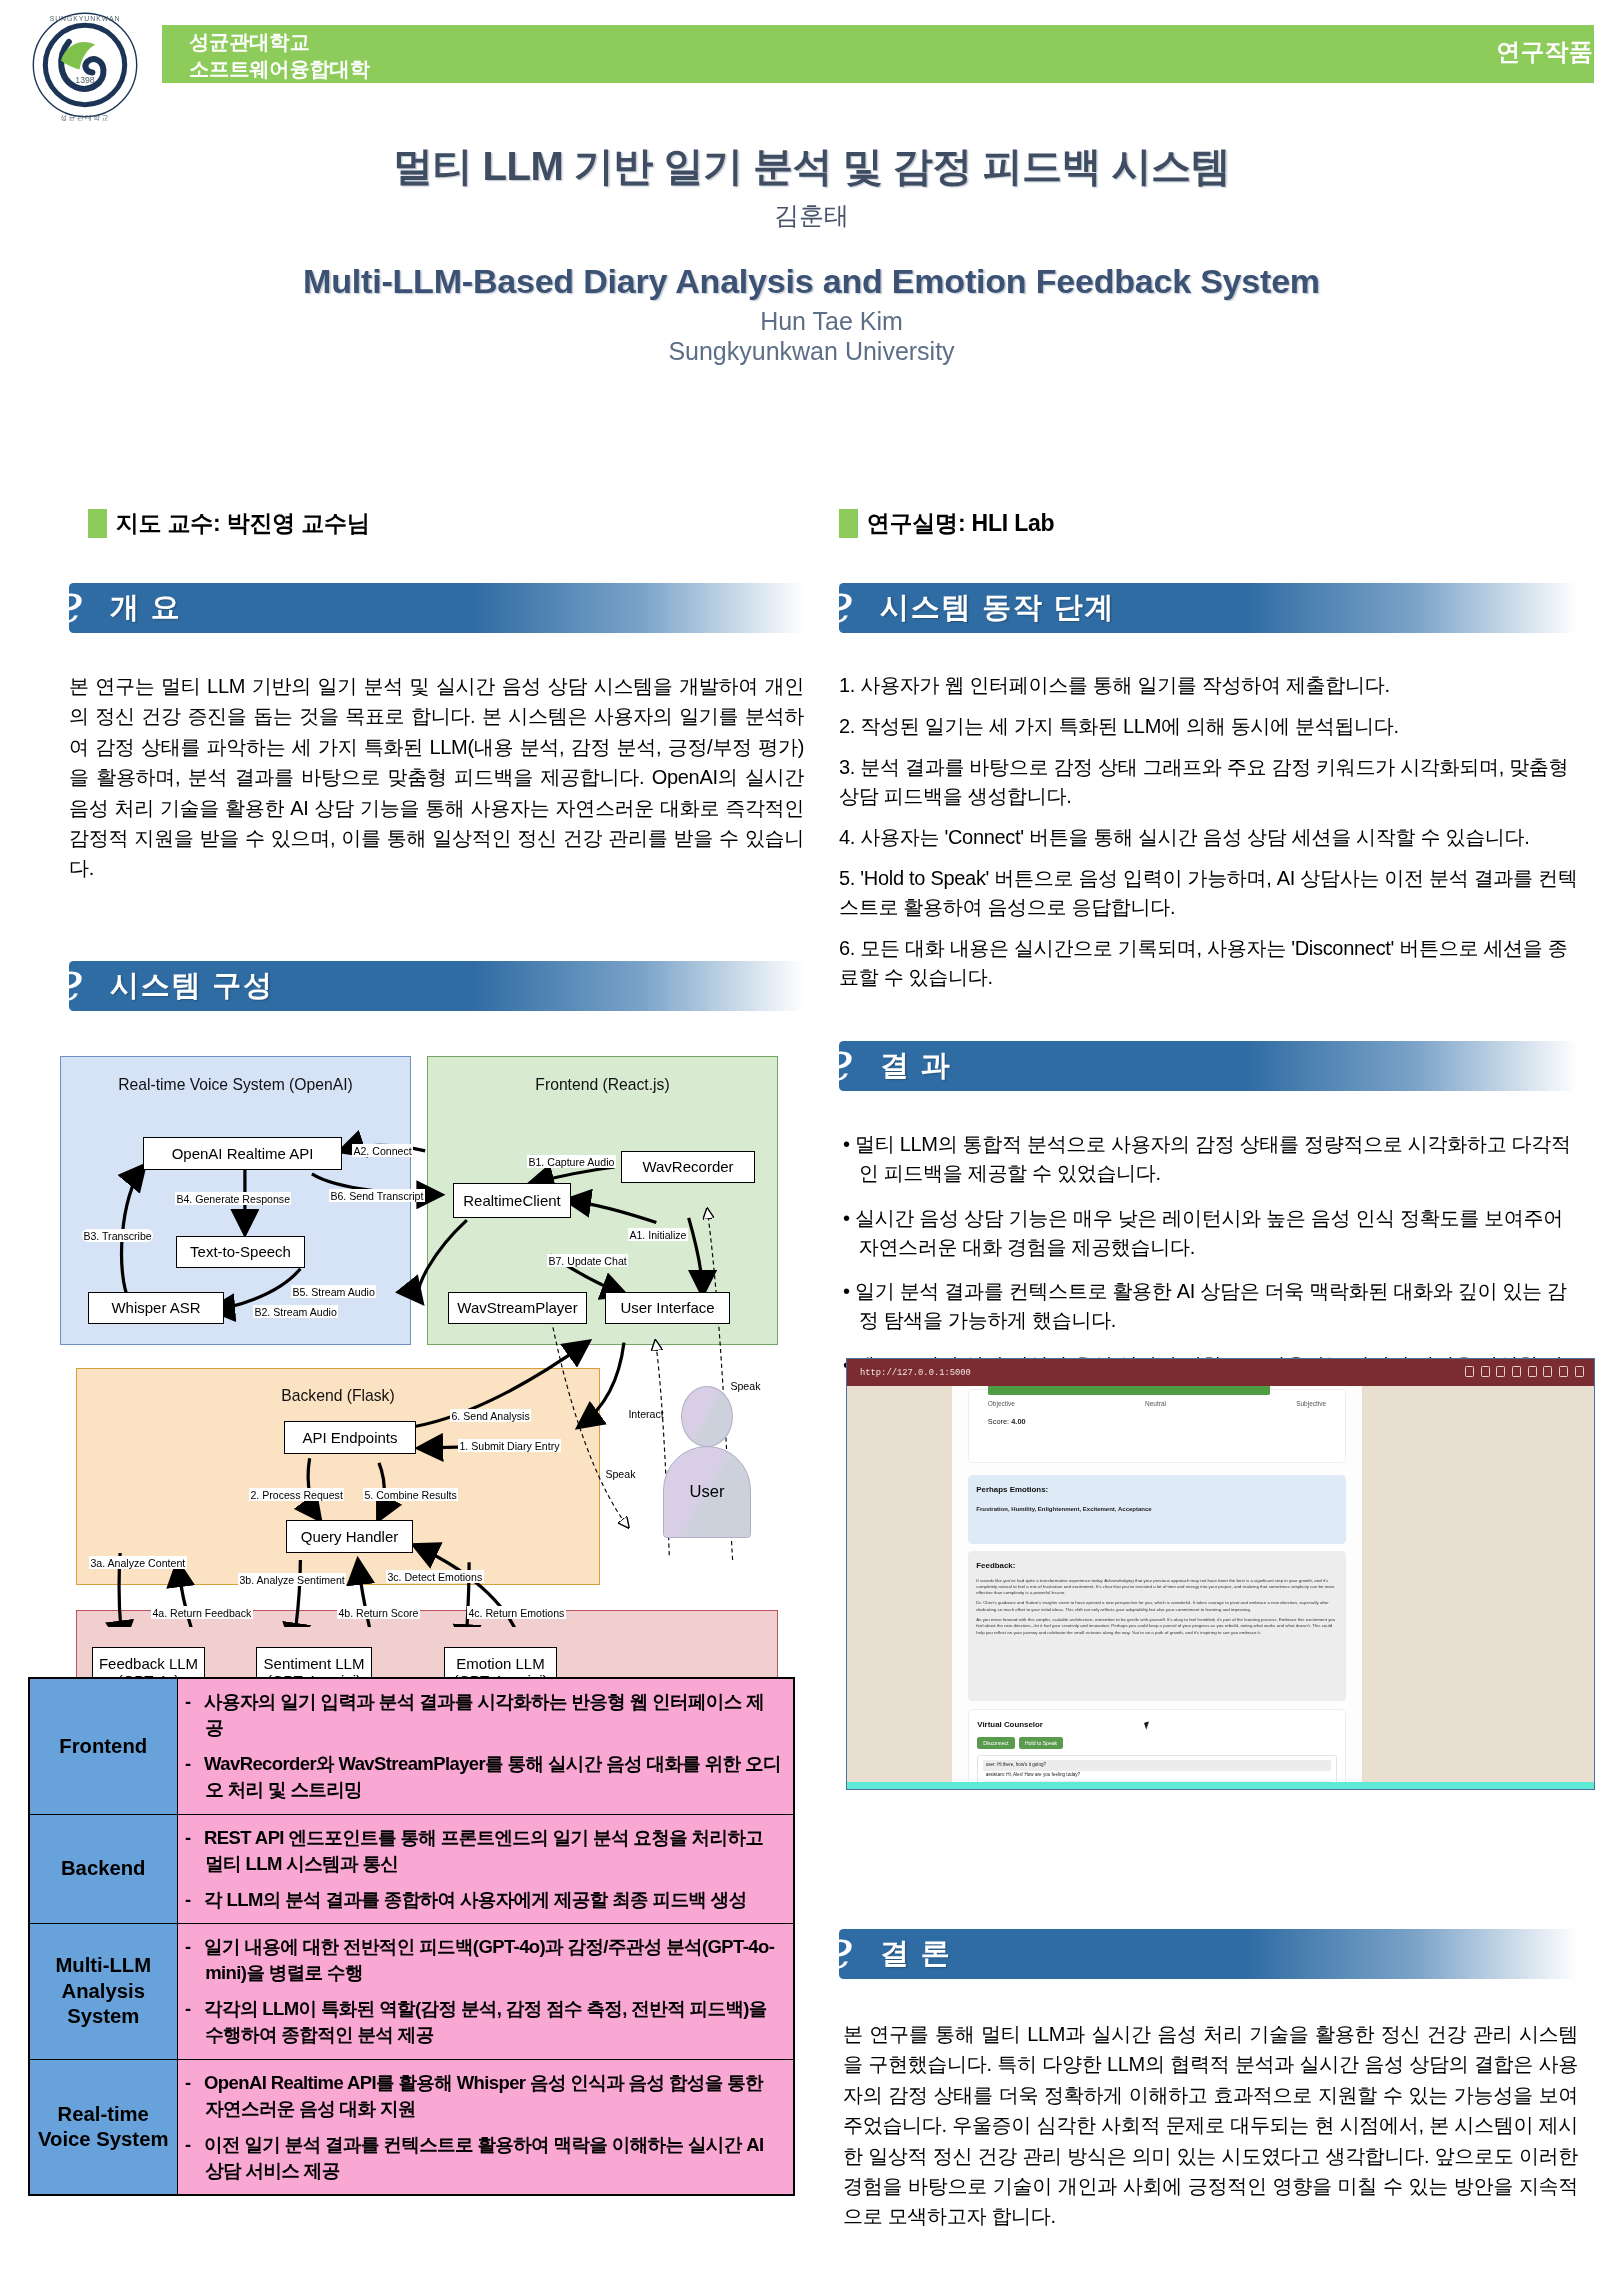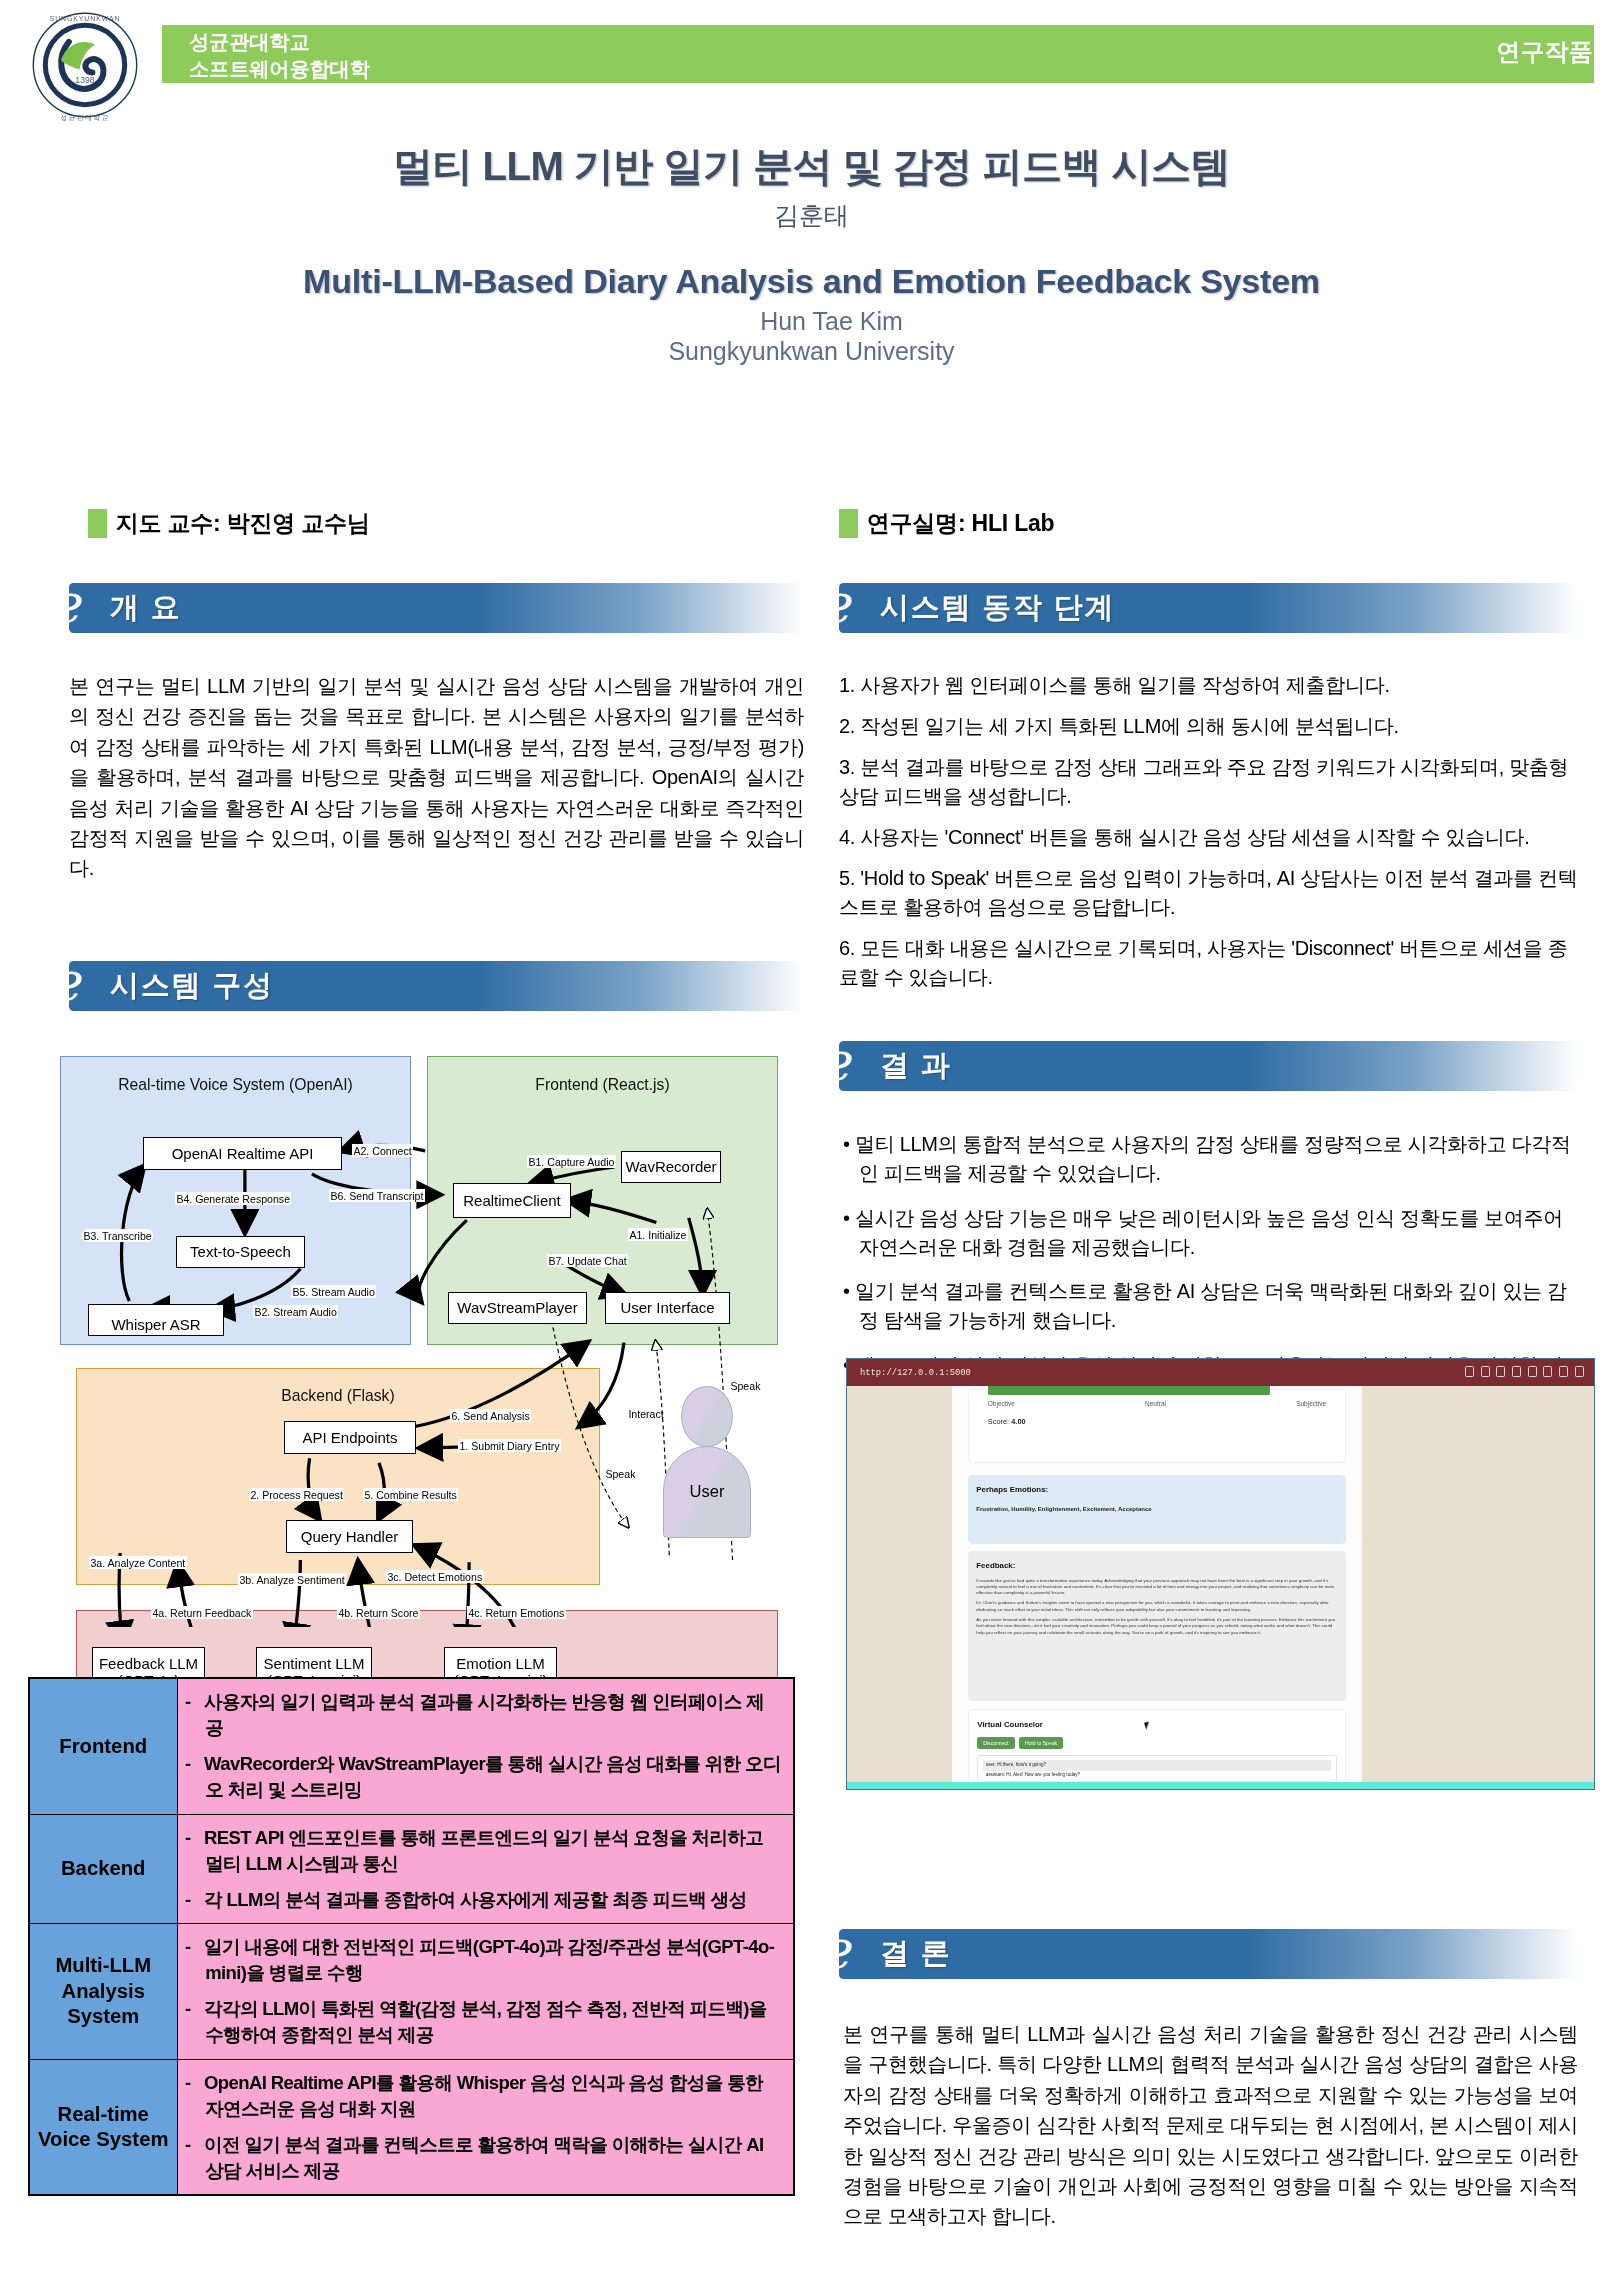--- a/index.html
+++ b/index.html
@@ -358,27 +358,27 @@
       <path d="M1060,555 C1100,760 1160,930 1230,1020"></path>
     </g>
   </svg>
 
   <div class="dbox" style="left:83px; top:81px; width:199px; height:33px;">
     <span>OpenAI Realtime API</span>
   </div>
   <div class="dbox" style="left:116px; top:180px; width:129px; height:32px;">
     <span>Text-to-Speech</span>
   </div>
-  <div class="dbox" style="left:28px; top:248px; width:136px; height:32px;align-items:flex-end;">
+  <div class="dbox" style="left:28px; top:236px; width:136px; height:32px;">
     <span>Whisper ASR</span>
   </div>
   <div class="dbox" style="left:393px; top:127px; width:118px; height:35px;">
     <span>RealtimeClient</span>
   </div>
-  <div class="dbox" style="left:561px; top:95px; width:100px; height:32px;">
+  <div class="dbox" style="left:561px; top:95px; width:134px; height:32px;">
     <span>WavRecorder</span>
   </div>
   <div class="dbox" style="left:388px; top:236px; width:139px; height:32px;">
     <span>WavStreamPlayer</span>
   </div>
   <div class="dbox" style="left:545px; top:236px; width:125px; height:32px;">
     <span>User Interface</span>
   </div>
   <div class="dbox" style="left:224px; top:365px; width:132px; height:33px;">
     <span>API Endpoints</span>

